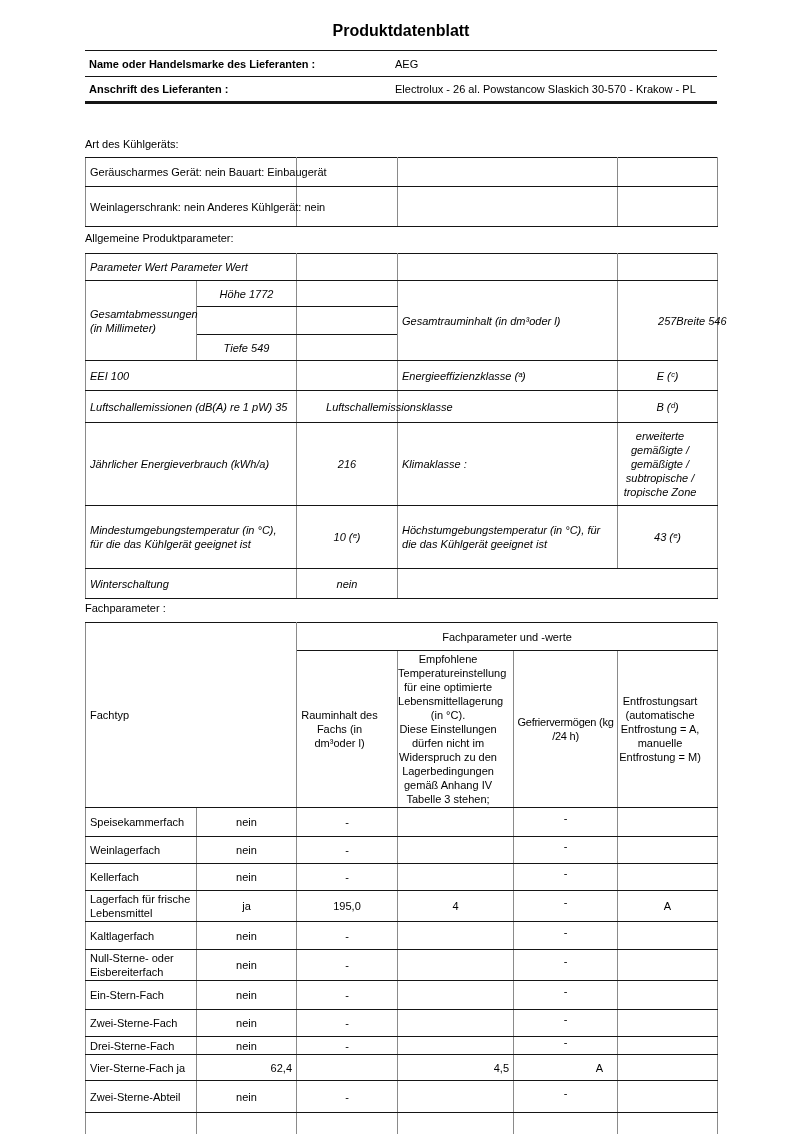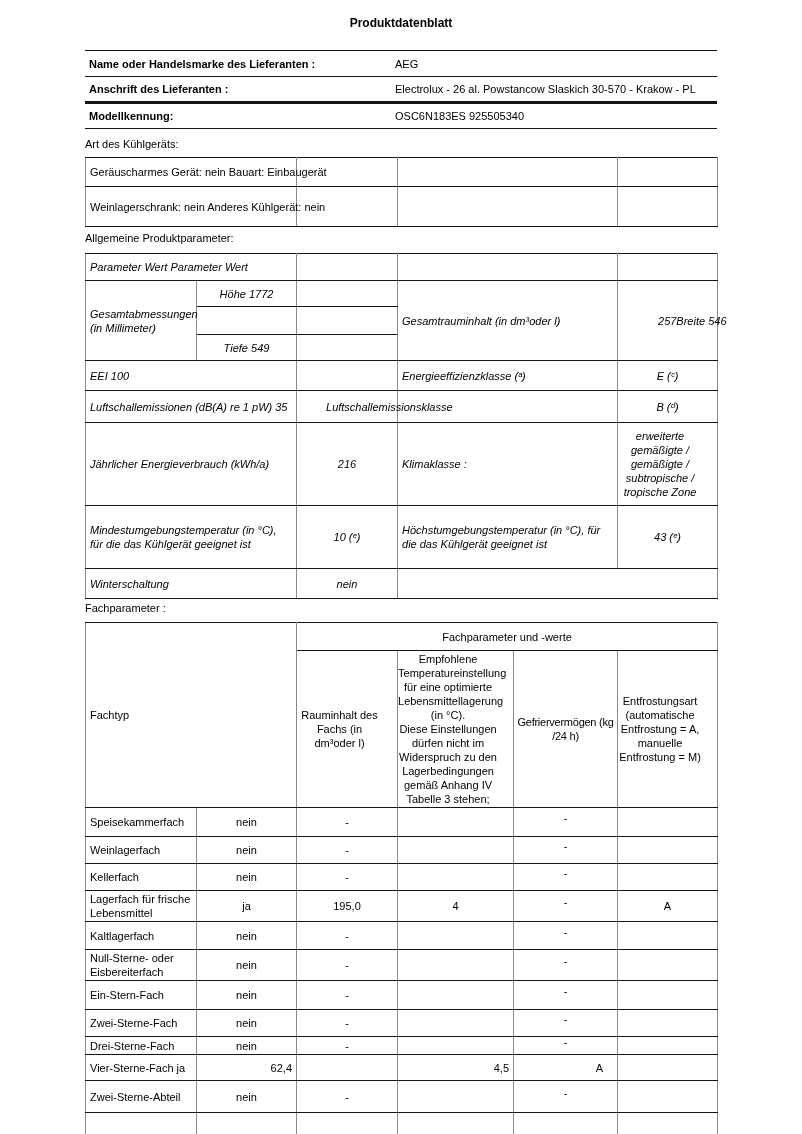--- a/index.html
+++ b/index.html
@@ -1,21 +1,21 @@
 <!DOCTYPE html>
 <html><head>
 <meta charset="utf-8">
 <style>
   html,body{margin:0;padding:0;background:#fff;}
   #page{
     position:relative;width:802px;height:1134px;background:#fff;overflow:hidden;
     font-family:"Liberation Sans","DejaVu Sans",sans-serif;font-size:11px;color:#000;line-height:14px;
   }
   .abs{position:absolute;}
-  .title{left:0;width:802px;top:16px;text-align:center;font-size:12px;font-weight:bold;}
+  .title{left:0;width:802px;top:24px;text-align:center;font-size:16px;font-weight:bold;}
   .heading{left:85px;font-weight:normal;}
 
   table{border-collapse:collapse;table-layout:fixed;width:632px;}
   td{padding:1px 4px;vertical-align:middle;overflow:visible;
      border-left:1px solid #8a8a8a;border-right:1px solid #8a8a8a;
      border-top:1.5px solid #151515;border-bottom:1.5px solid #151515;}
   .tc{text-align:center;}
   .tr{text-align:right;}
   .nw{white-space:nowrap;}
   .pre{white-space:pre-line;}
@@ -48,24 +48,20 @@
       </colgroup>
     <tbody>
         <tr style="height:26px">
       <td class="lbl nw">Name oder Handelsmarke des Lieferanten :</td>
       <td class="nw">AEG</td>
     </tr>
     <tr style="height:26px" class="thick">
       <td class="lbl nw">Anschrift des Lieferanten :</td>
       <td class="nw">Electrolux - 26 al. Powstancow Slaskich 30-570 - Krakow - PL</td>
     </tr>
-    <tr style="height:26px">
-      <td class="lbl nw">Modellkennung:</td>
-      <td class="nw">OSC6N183ES 925505340</td>
-    </tr>
   </tbody>
     </table>
 
   <div class="abs heading" style="top:137px;">Art des Kühlgeräts:</div>
 
   <table class="abs" style="left:85px;top:157px;">
     <colgroup>
         <col style="width:211px">
         <col style="width:101px">
         <col style="width:220px">

